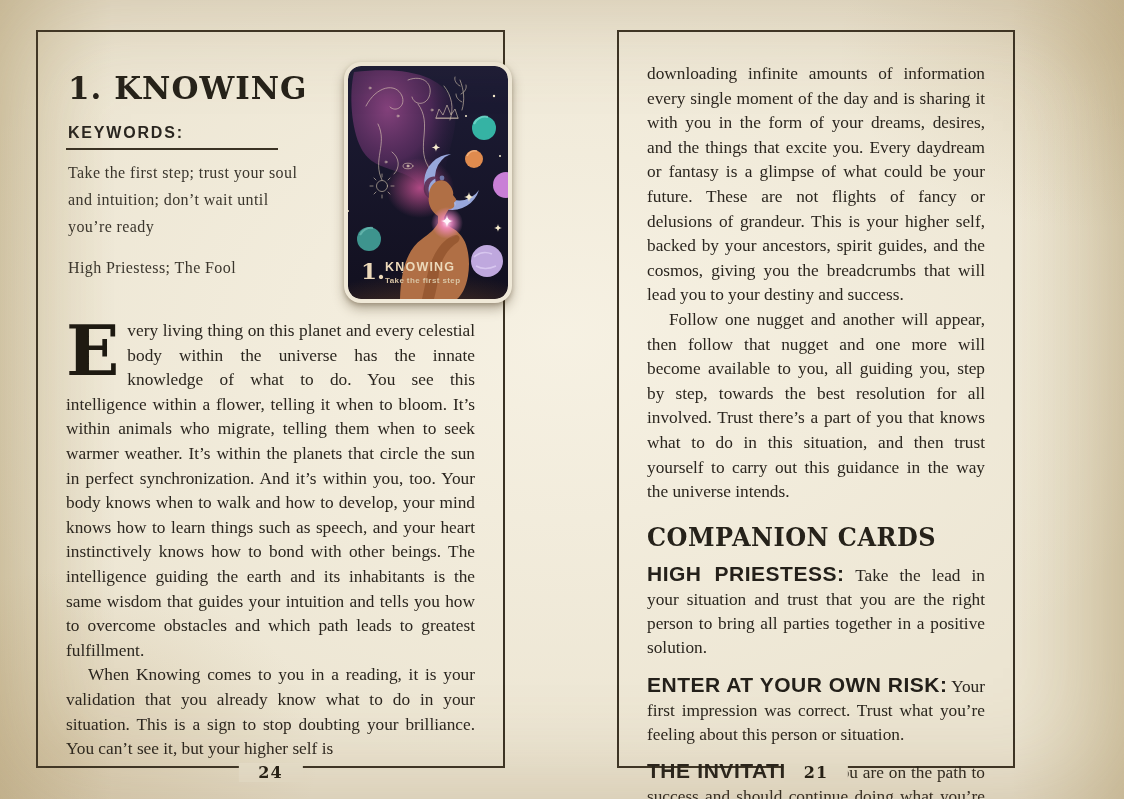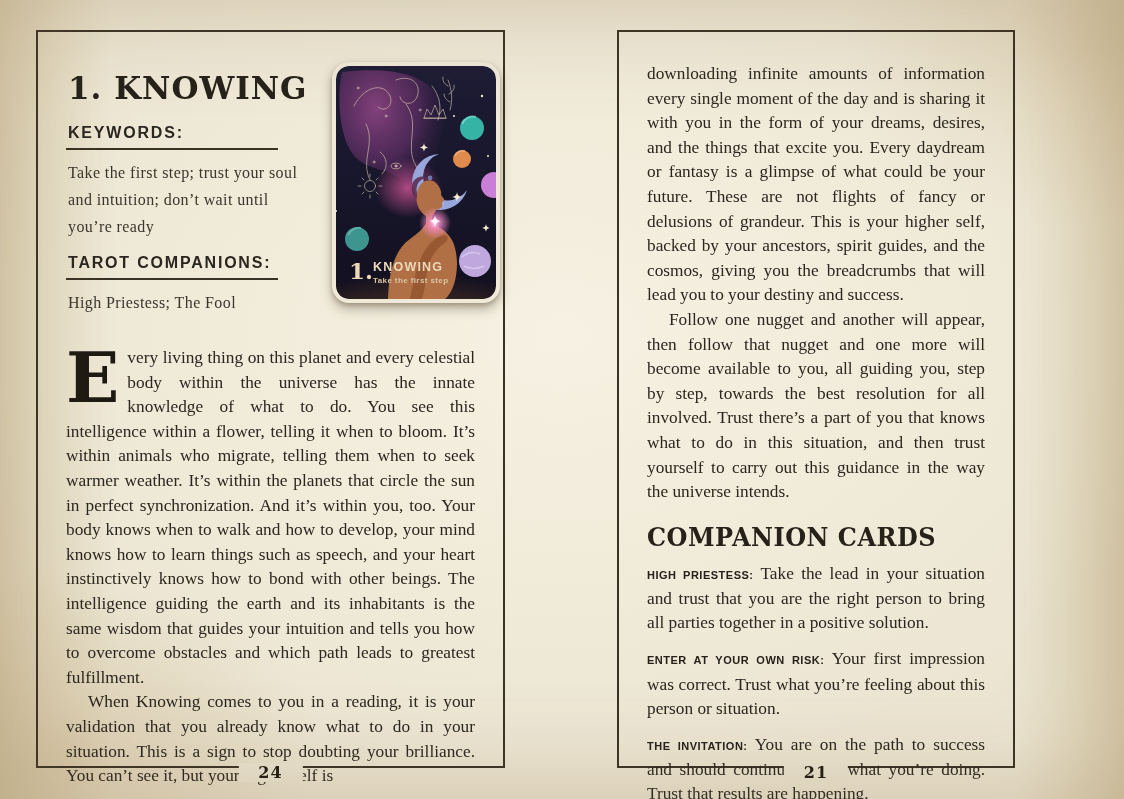--- a/index.html
+++ b/index.html
@@ -26,21 +26,21 @@
 
   .page-frame{
     position:absolute;top:30px;height:738px;
     border:2px solid var(--line);
   }
   .page-frame.left{left:36px;width:469px;}
   .page-frame.right{left:617px;width:398px;padding-left:32px;}
   .page-inner{position:absolute;inset:0;padding:24px 28px;}
 
   
-  .header-row{display:flex;gap:20px;justify-content:space-between;}
+  .header-row{display:flex;gap:32px;justify-content:space-between;}
   .header-col{width:246px;flex:none;padding-top:8px;}
   .chapter-title{
     font-family:"DejaVu Serif", serif;
     font-weight:700;font-size:31px;letter-spacing:1px;color:var(--ink);
     margin:6px 0 18px 2px; transform:scaleY(1.04);
   }
   .subhead{
     font-family:"Liberation Sans", sans-serif;
     font-weight:700;font-size:16px;letter-spacing:1.8px;color:#2a2620;
     border-bottom:2px solid var(--line);
@@ -86,37 +86,36 @@
     font-family:"DejaVu Serif", serif;
     font-weight:700;font-size:24px;letter-spacing:.5px;color:var(--ink);
     margin:18px 0 10px;transform:scaleY(1.05);transform-origin:left;
   }
   .companion-entry{
     font-size:17.3px;line-height:24.2px;text-align:justify;color:var(--body-ink);
     margin-bottom:12px;
   }
   .companion-label{
     font-family:"Liberation Sans", sans-serif;
-    font-weight:700;font-size:11px;letter-spacing:.5px;color:#24201a;
+    font-weight:700;font-size:21px;letter-spacing:.5px;color:#24201a;
   }
 </style>
 </head>
 <body>
 
 <div class="page-frame left">
   <div class="page-inner">
 
     <div class="header-row">
       <div class="header-col">
         <div class="chapter-title">1. KNOWING</div>
 
         <div class="subhead">KEYWORDS:</div>
         <div class="subtext">Take the first step; trust your soul and intuition; don’t wait until you’re ready</div>
 
-        <div class="subhead">TAROT COMPANIONS:</div>
         <div class="subtext">High Priestess; The Fool</div>
       </div>
 
       <div class="card-wrap">
         <svg width="160" height="233" viewBox="0 0 160 233">
           <defs>
             <clipPath id="cardClip">
                 <rect x="0" y="0" width="160" height="233" rx="13"></rect>
               </clipPath>
             <linearGradient id="skyGrad" x1="0" y1="0" x2="0" y2="1">

